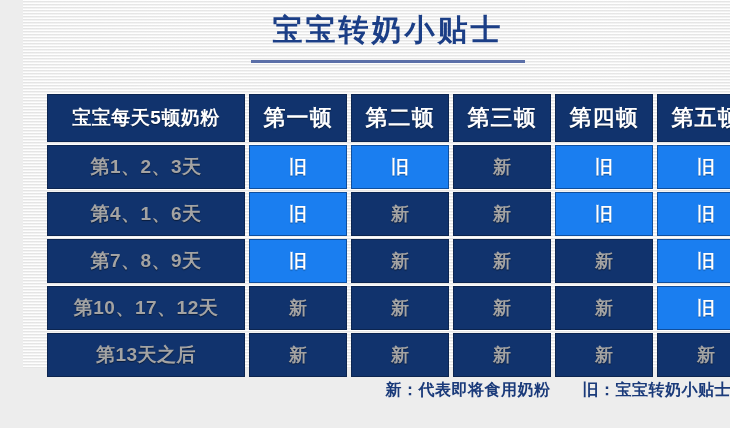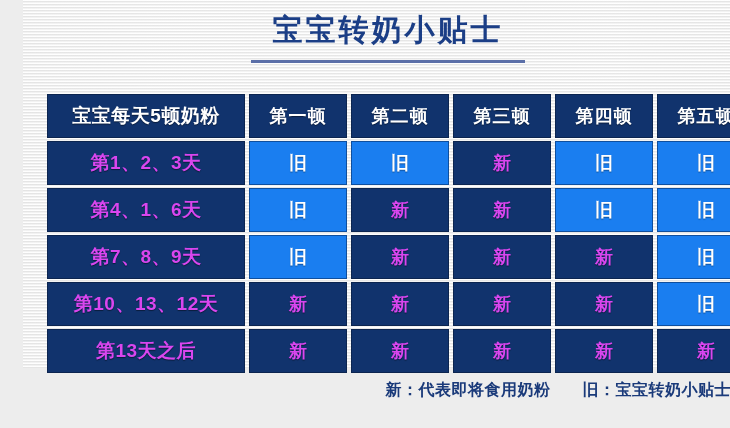--- a/index.html
+++ b/index.html
@@ -74,30 +74,30 @@
     white-space: nowrap;
     box-sizing: border-box;
   }
 
   col.c-label { width: 198px; }
   col.c-meal  { width: 98px; }
 
   .cell-dark {
     background: #11336d;
     border: 1px solid #0c2550;
-    color: #d946ef;
+    color: #a3a3a3;
     font-size: 18px;
     font-weight: bold;
     text-shadow: 0 1px 1px rgba(0,0,0,0.45);
   }
   .cell-head {
     background: #11336d;
     border: 1px solid #0c2550;
     color: #ffffff;
-    font-size: 18px;
+    font-size: 22px;
     font-weight: bold;
     letter-spacing: 1px;
     text-shadow: 0 1px 1px rgba(0,0,0,0.45);
   }
   .cell-head.row-label,
   .cell-dark.row-label {
     text-align: left;
     padding-left: 18px;
     font-size: 19px;
     letter-spacing: 0.5px;
@@ -173,21 +173,21 @@
         </tr>
         <tr>
           <td class="cell-dark row-label">第7、8、9天</td>
           <td class="cell-bright">旧</td>
           <td class="cell-dark">新</td>
           <td class="cell-dark">新</td>
           <td class="cell-dark">新</td>
           <td class="cell-bright">旧</td>
         </tr>
         <tr>
-          <td class="cell-dark row-label">第10、13、12天</td>
+          <td class="cell-dark row-label">第10、17、12天</td>
           <td class="cell-dark">新</td>
           <td class="cell-dark">新</td>
           <td class="cell-dark">新</td>
           <td class="cell-dark">新</td>
           <td class="cell-bright">旧</td>
         </tr>
         <tr>
           <td class="cell-dark row-label">第13天之后</td>
           <td class="cell-dark">新</td>
           <td class="cell-dark">新</td>

